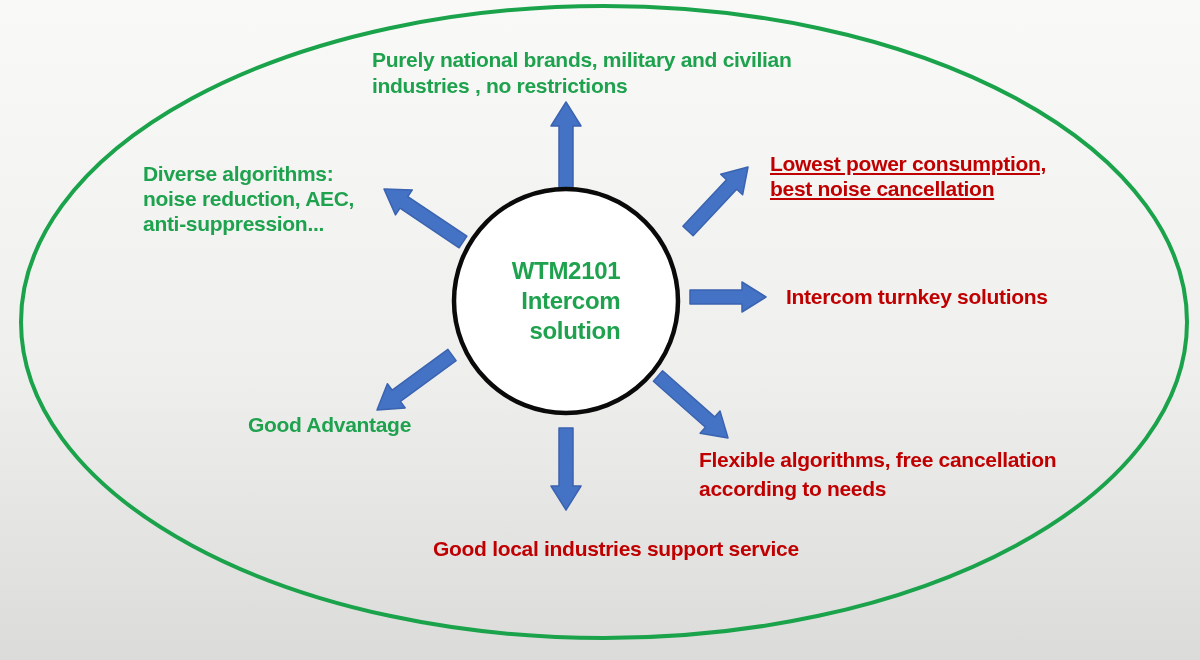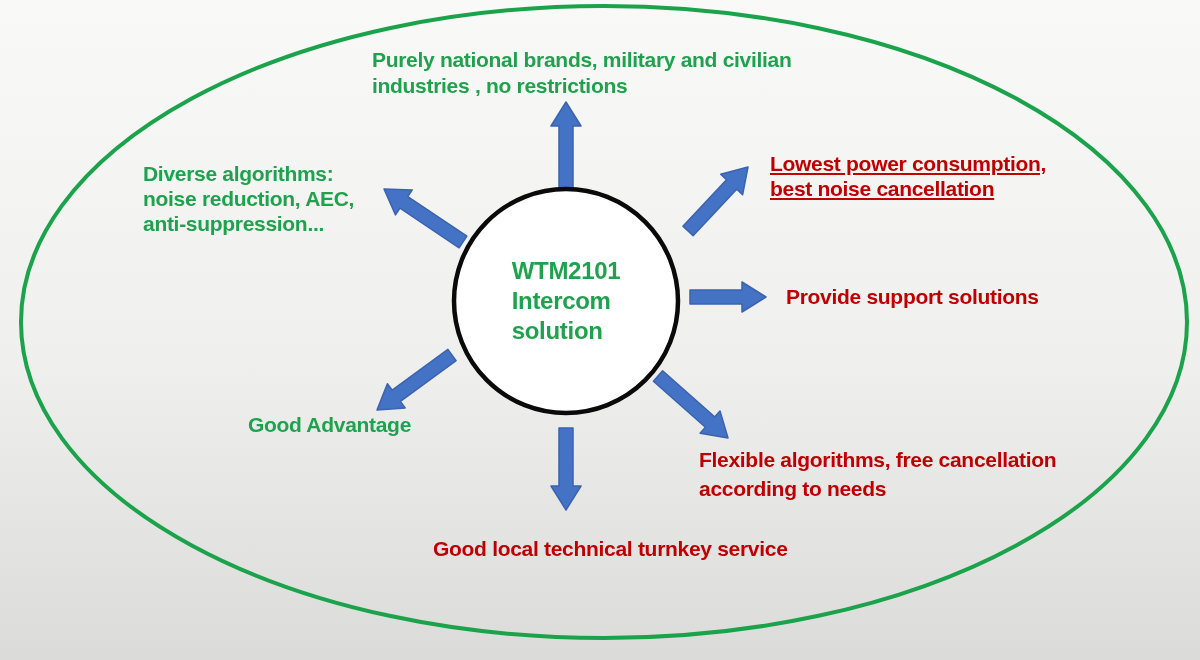--- a/index.html
+++ b/index.html
@@ -10,21 +10,21 @@
   }
   #diagram-svg{position:absolute;left:0;top:0;width:1200px;height:660px;}
   .label{
     position:absolute;font-weight:bold;font-size:21px;line-height:26px;
     white-space:pre-line;letter-spacing:-0.3px;
   }
   .green{color:#1fa24e;}
   .red{color:#c00000;}
   .center-label{
     position:absolute;left:566px;top:301px;transform:translate(-50%,-50%);
-    text-align:left;font-weight:bold;font-size:24px;line-height:30px;
+    text-align:right;font-weight:bold;font-size:24px;line-height:30px;
     white-space:pre-line;color:#1fa24e;letter-spacing:-0.3px;
   }
 </style>
 </head>
 <body>
 
 <svg id="diagram-svg" viewBox="0 0 1200 660">
   <ellipse cx="604" cy="322" rx="583" ry="316" fill="none" stroke="#1aa34a" stroke-width="4"></ellipse>
 
   <polygon points="573,196 573,126 581,126 566,102 551,126 559,126 559,196" fill="#4472c4" stroke="#3a63b0" stroke-width="1.5" stroke-linejoin="round"></polygon>
@@ -45,20 +45,20 @@
 <div class="label green" style="left:372px;top:47px;">Purely national brands, military and civilian
 industries , no restrictions</div>
 
 <div class="label green" style="left:143px;top:148px;line-height:25px;margin-top:13px;">Diverse algorithms:
 noise reduction, AEC,
 anti-suppression...</div>
 
 <div class="label red" style="left:770px;top:151px;line-height:25px;text-decoration:underline;">Lowest power consumption,
 best noise cancellation</div>
 
-<div class="label red" style="left:786px;top:284px;">Provide support solutions</div>
+<div class="label red" style="left:786px;top:284px;">Intercom turnkey solutions</div>
 
 <div class="label red" style="left:699px;top:445px;line-height:29px;">Flexible algorithms, free cancellation
 according to  needs</div>
 
-<div class="label red" style="left:433px;top:536px;">Good local technical turnkey service</div>
+<div class="label red" style="left:433px;top:536px;">Good local industries support service</div>
 
 <div class="label green" style="left:248px;top:412px;">Good Advantage</div>
 
 </body></html>

